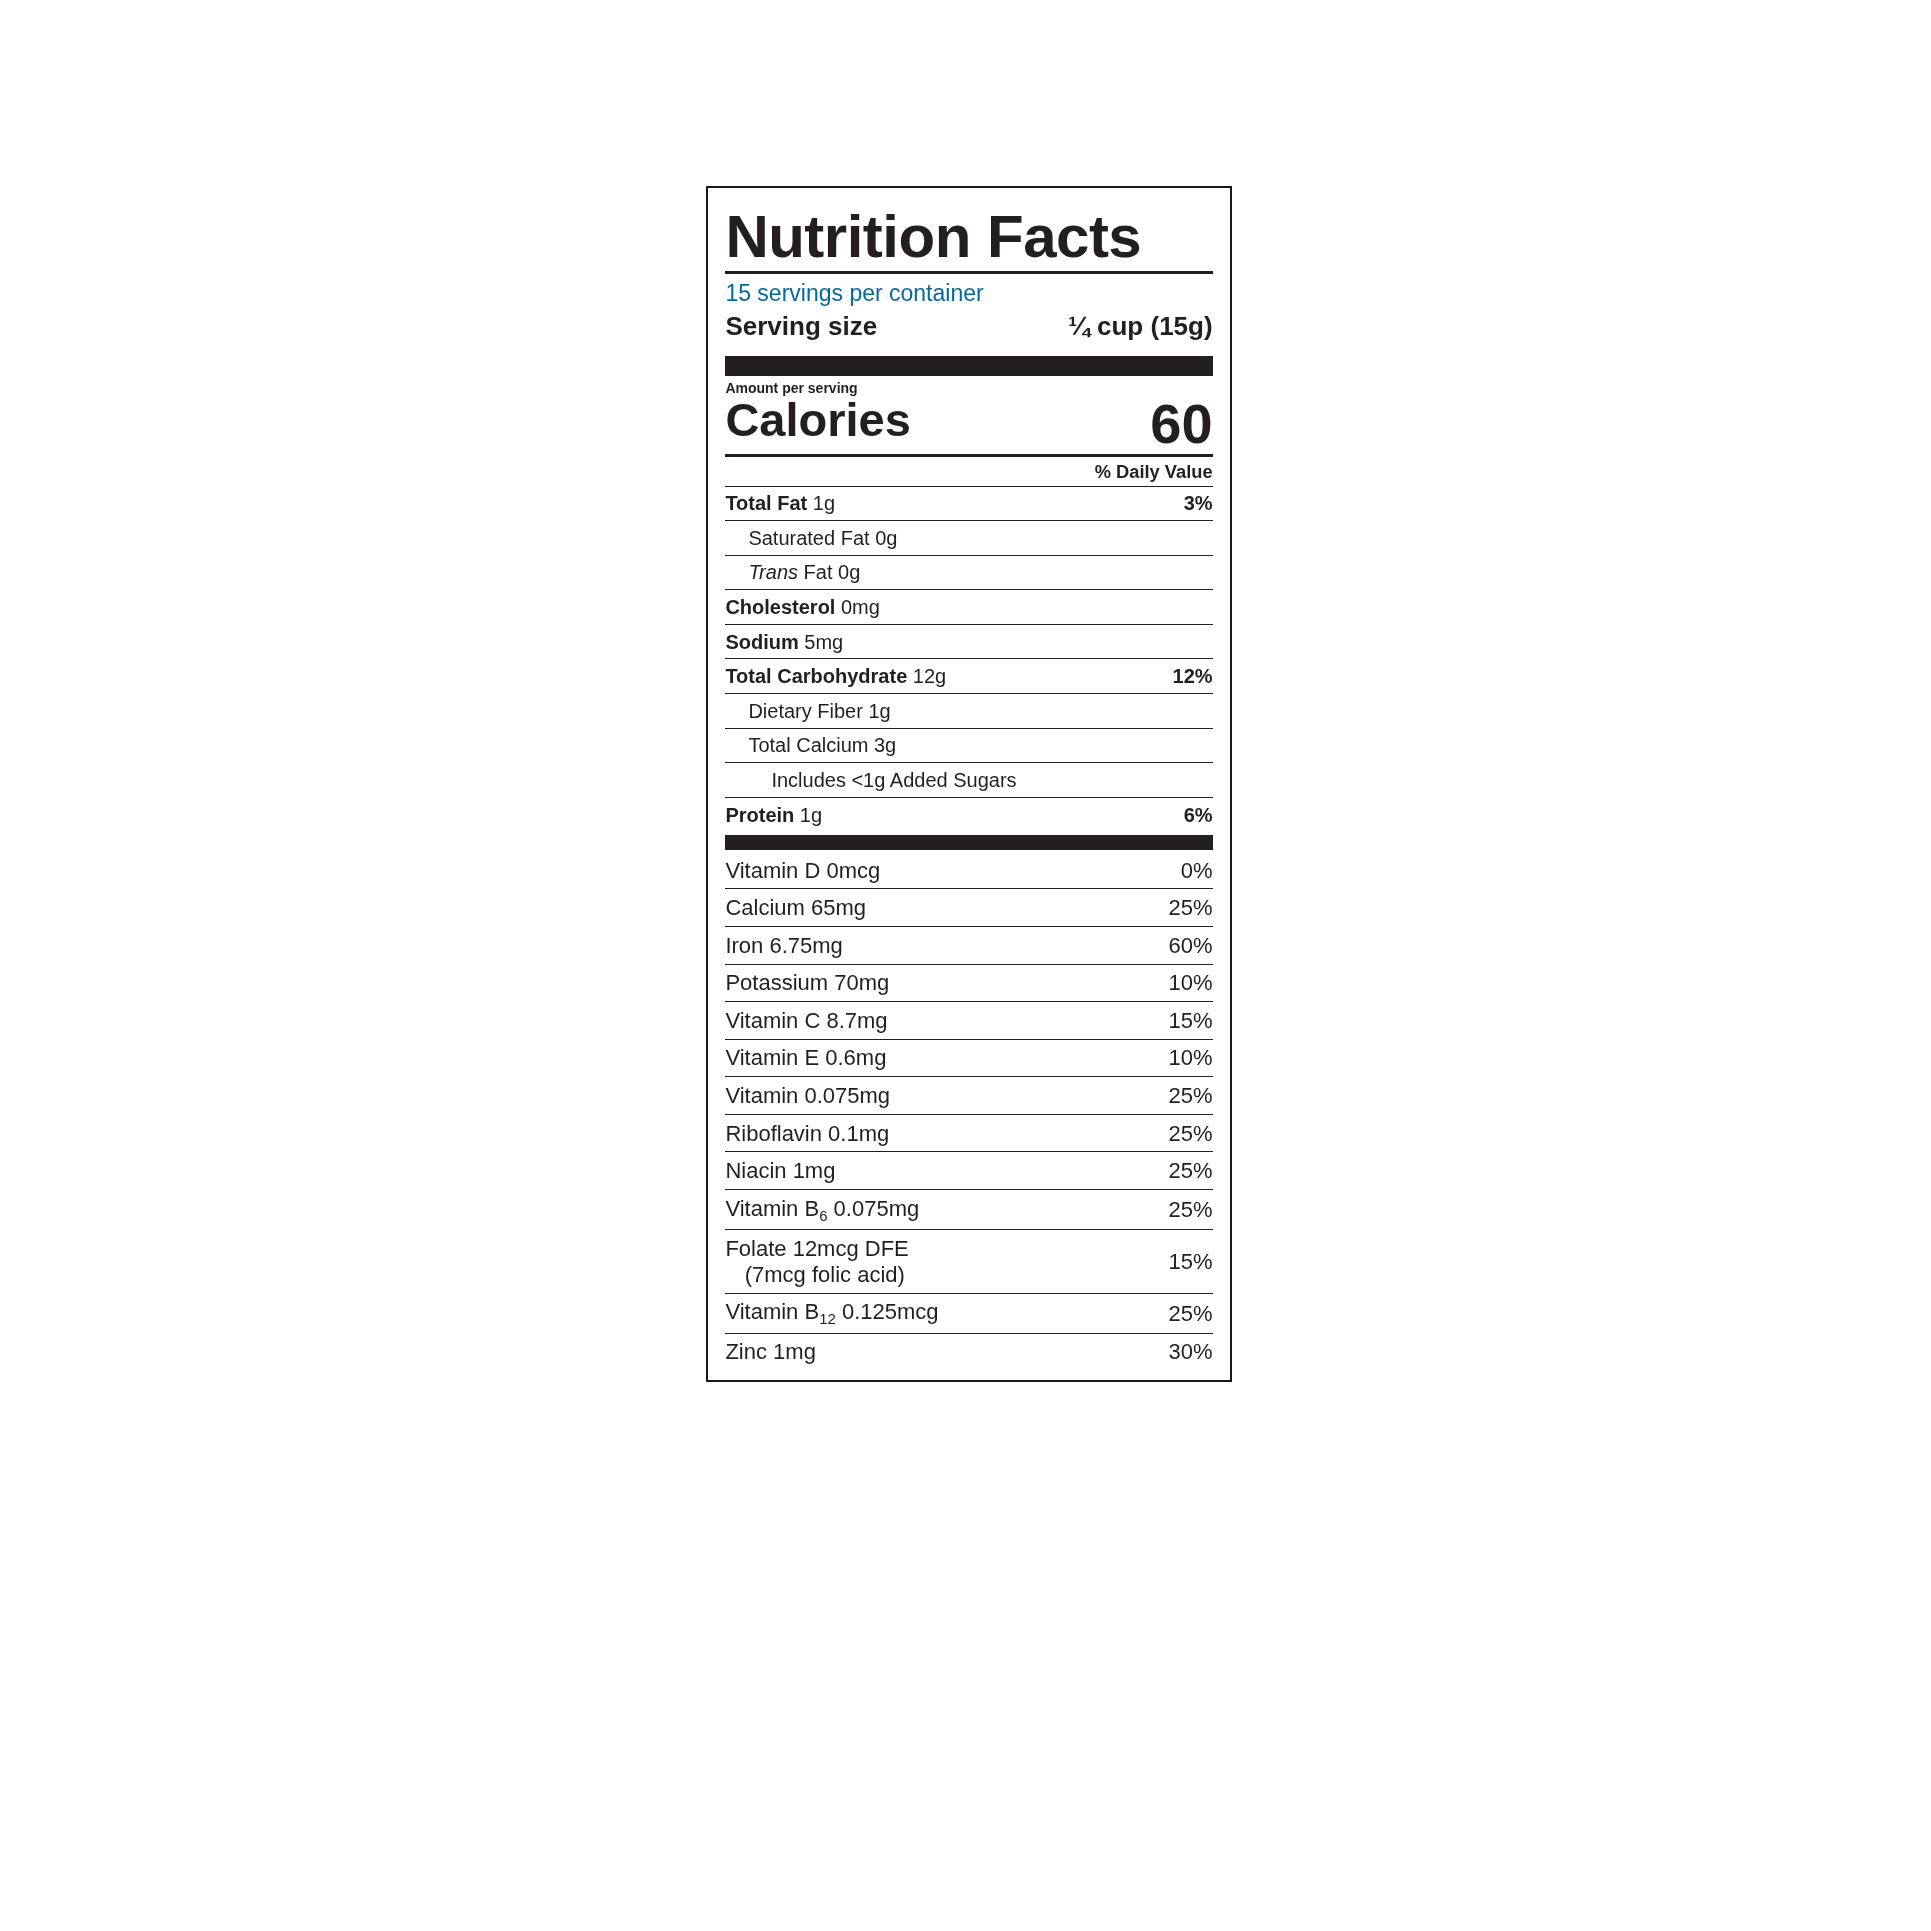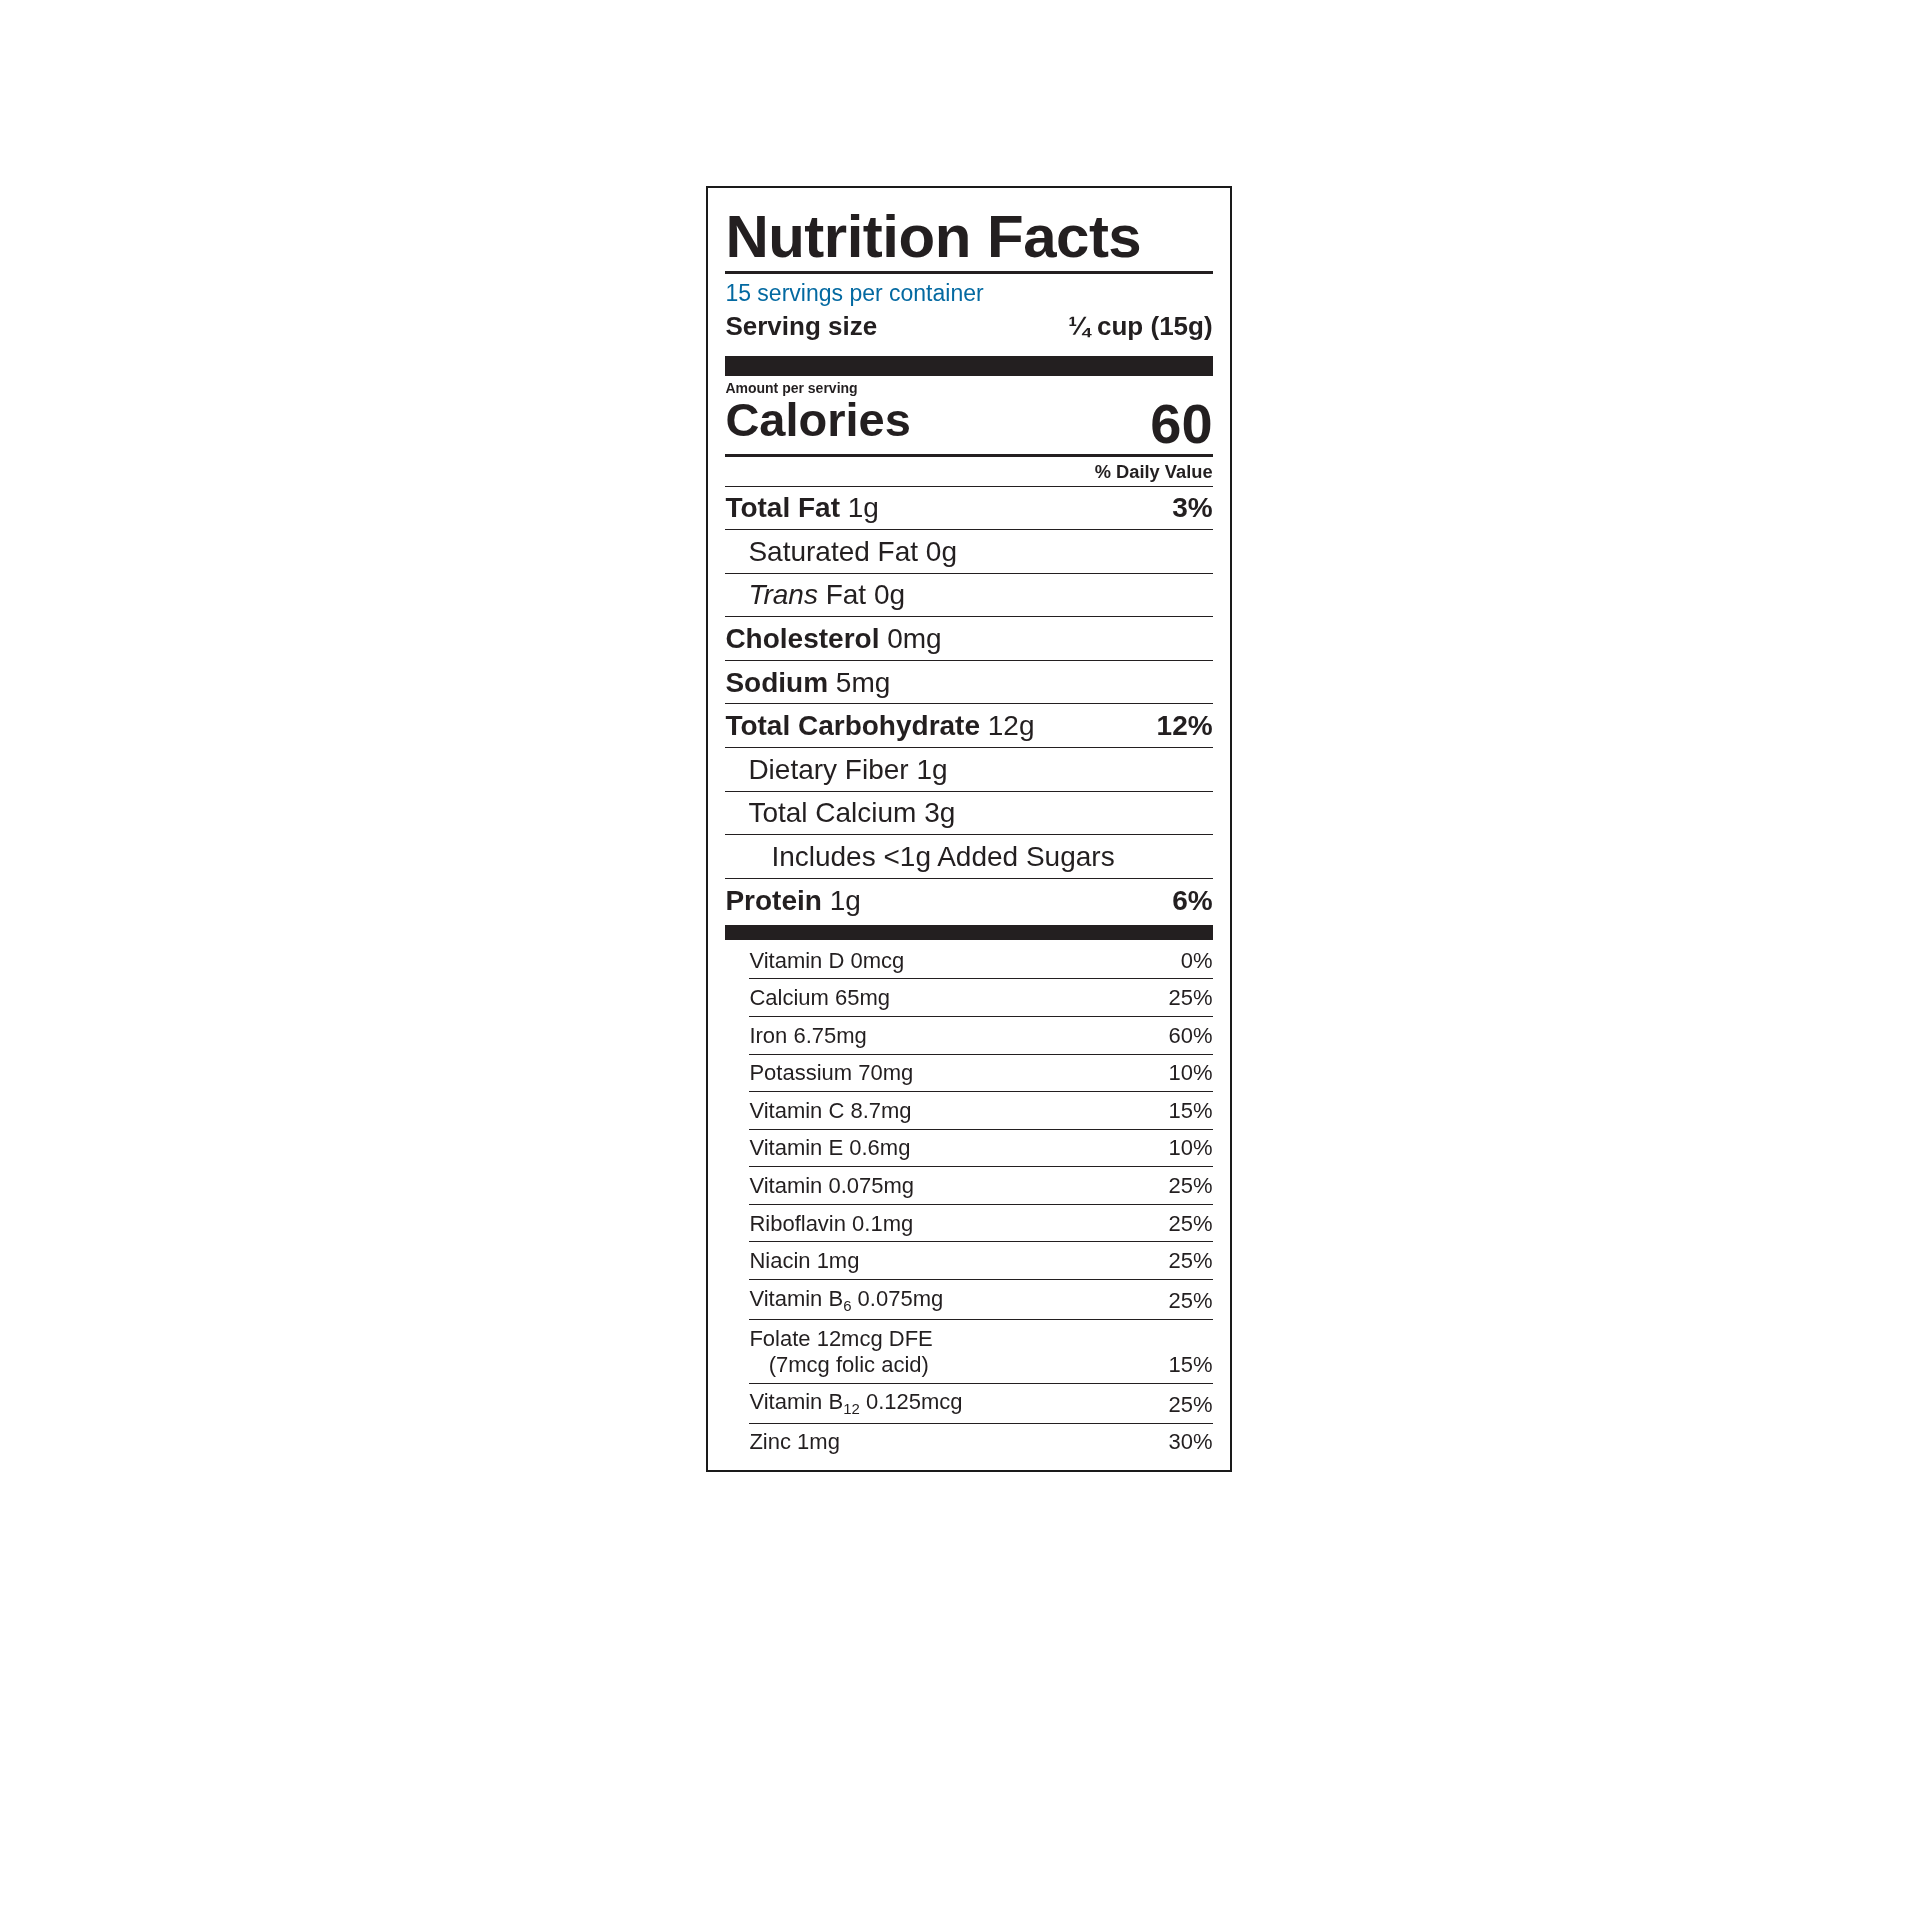--- a/index.html
+++ b/index.html
@@ -80,39 +80,38 @@
     text-align: right;
     font-size: 18.3px;
     font-weight: 700;
     padding: 3.9px 0 2.9px 0;
   }
 
   .row {
     display: flex;
     justify-content: space-between;
     align-items: baseline;
-    font-size: 28px;
+    font-size: 20px;
     padding: 5.8px 0 4.8px 0;
     border-top: 1px solid #231f20;
   }
   .row .name { }
   .row .pct { font-weight: 700; white-space: nowrap; }
   .b { font-weight: 700; }
   .indent1 { padding-left: 23px; }
   .indent2 { padding-left: 46px; }
   .ital { font-style: italic; }
 
   .vit-row {
     display: flex;
     justify-content: space-between;
-    align-items: flex-end;
+    align-items: center;
     font-size: 22px;
     padding: 5.8px 0 4.8px 0;
     border-top: 1px solid #231f20;
-    margin-left: 24px;
   }
   .vit-row.first { border-top: none; padding-top: 7.7px; }
   .vit-sub {
     font-size: 22px;
     padding-left: 19.3px;
   }
   sub { font-size: 0.68em; }
 </style>
 </head>
 <body>

